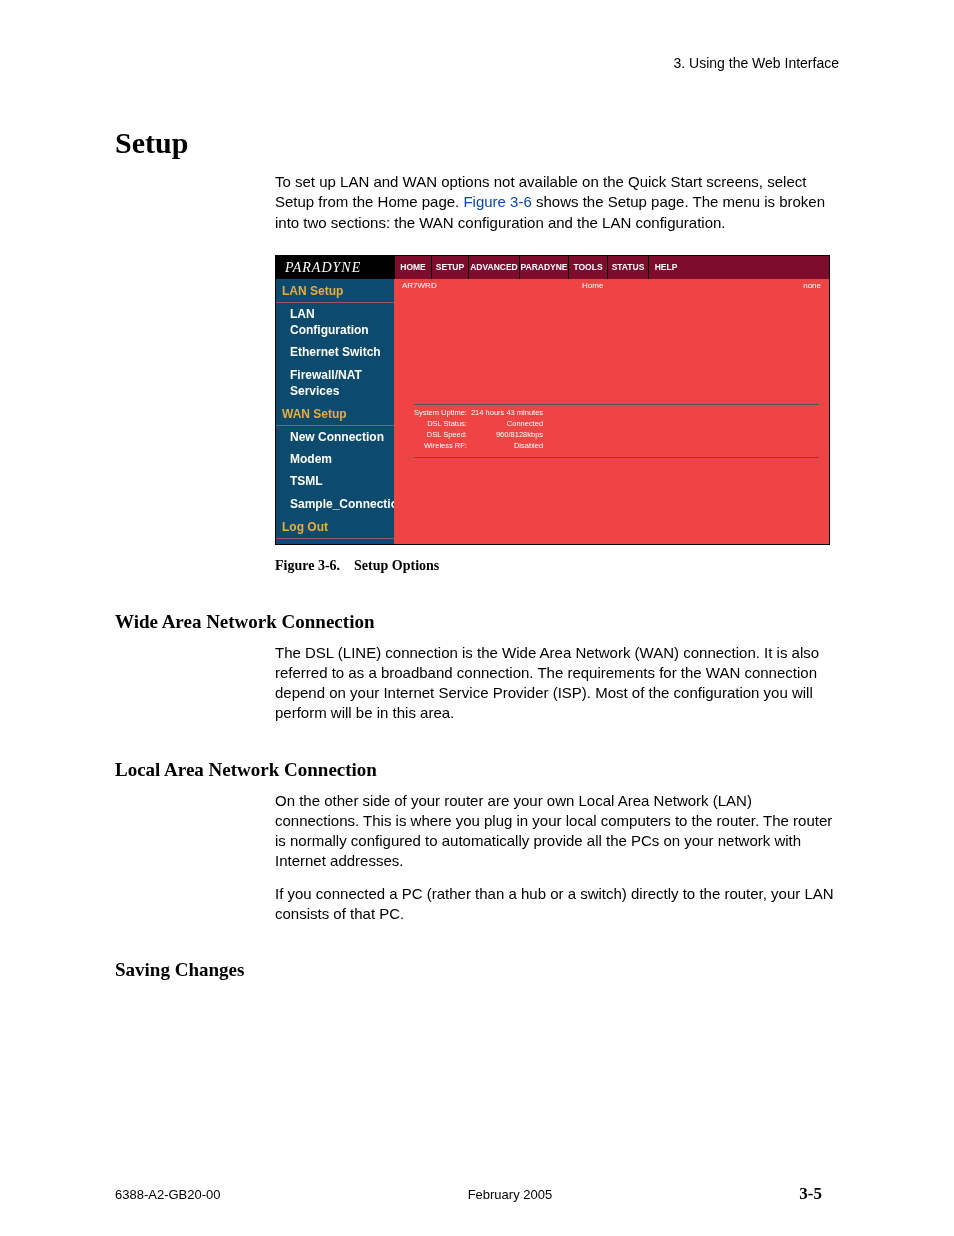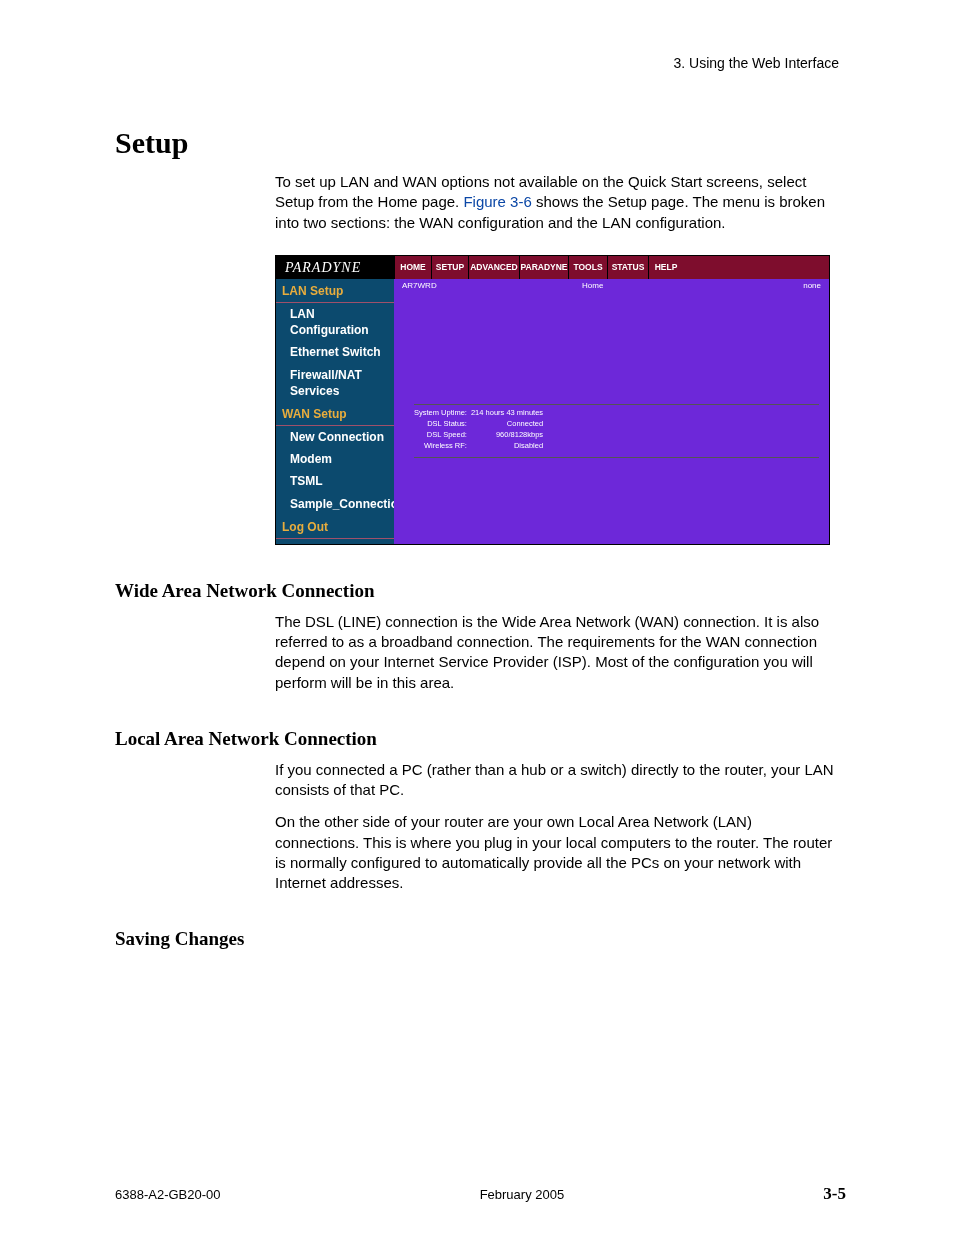--- a/index.html
+++ b/index.html
@@ -93,21 +93,21 @@
     padding: 4px 6px 3px 6px;
     border-bottom: 1px solid #a0506a;
     color: #e8ad3d;
   }
   .sidebar .item {
     padding: 3px 6px 3px 14px;
     color: #fff;
   }
   .main {
     flex: 1;
-    background: #6d28d9;
+    background: #ef4444;
     color: #fff;
     font-size: 8px;
     position: relative;
   }
   .mainbar {
     display: flex;
     height: 13px;
     line-height: 13px;
     font-size: 8px;
   }
@@ -153,21 +153,21 @@
   h2.sub {
     font-family: "Times New Roman", serif;
     font-size: 19px;
     font-weight: bold;
     margin: 35px 0 10px 0;
   }
   .footer {
     position: absolute;
     bottom: 32px;
     left: 115px;
-    right: 108px;
+    right: 132px;
     display: flex;
     justify-content: space-between;
     font-size: 13px;
     align-items: baseline;
   }
   .pageno {
     font-family: "Times New Roman", serif;
     font-weight: bold;
     font-size: 17px;
   }
@@ -235,32 +235,35 @@
                 <tr>
                       <td>Wireless RF:</td>
                       <td>Disabled</td>
                     </tr>
               </tbody>
                 </table>
             </div>
           </div>
         </div>
       </div>
+      <div class="caption">
+        <span>Figure 3-6.</span>&nbsp;&nbsp;&nbsp;&nbsp;<span>Setup Options</span>
+      </div>
     </div>
   </div>
 
   <h2 class="sub">Wide Area Network Connection</h2>
   <div class="indent">
       <p>The DSL (LINE) connection is the Wide Area Network (WAN) connection. It is also referred to as a broadband connection. The requirements for the WAN connection depend on your Internet Service Provider (ISP). Most of the configuration you will perform will be in this area.</p>
     </div>
 
   <h2 class="sub">Local Area Network Connection</h2>
   <div class="indent">
+    <p>On the other side of your router are your own Local Area Network (LAN) connections. This is where you plug in your local computers to the router. The router is normally configured to automatically provide all the PCs on your network with Internet addresses.</p>
     <p>If you connected a PC (rather than a hub or a switch) directly to the router, your LAN consists of that PC.</p>
-    <p>On the other side of your router are your own Local Area Network (LAN) connections. This is where you plug in your local computers to the router. The router is normally configured to automatically provide all the PCs on your network with Internet addresses.</p>
   </div>
 
   <h2 class="sub">Saving Changes</h2>
 
   <div class="footer">
     <span>6388-A2-GB20-00</span>
     <span>February 2005</span>
     <span class="pageno">3-5</span>
   </div>
 </div>

